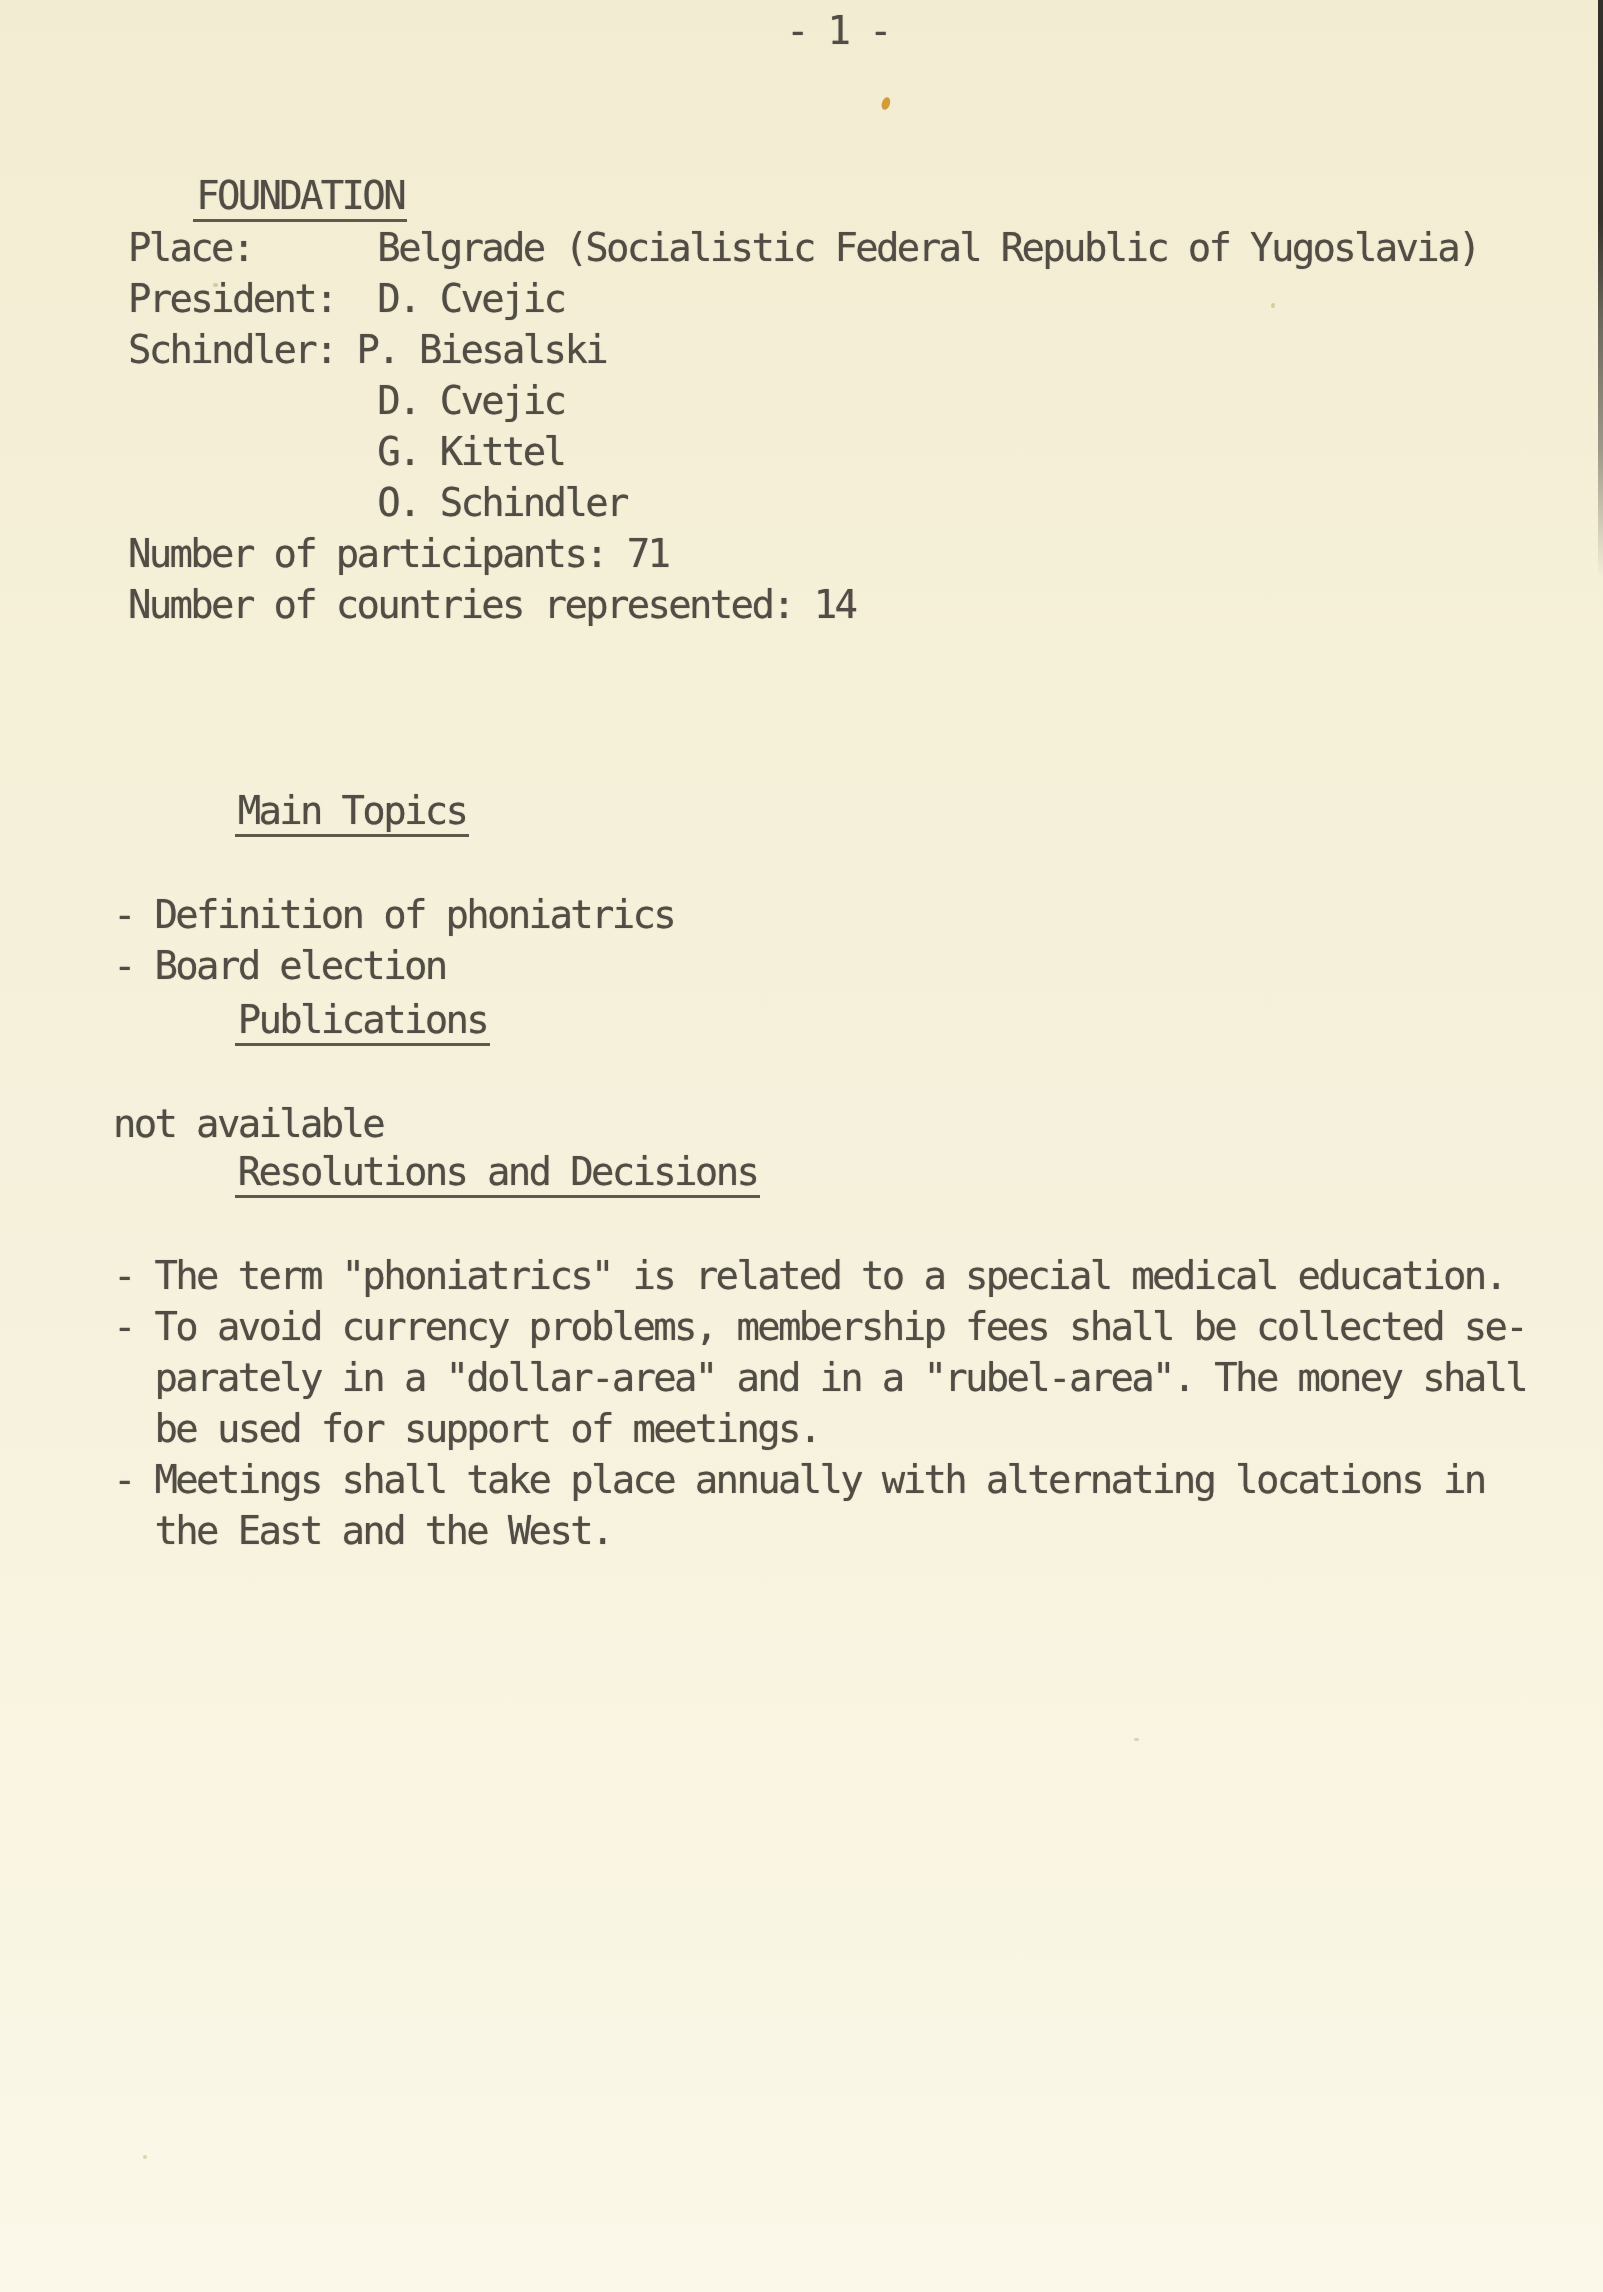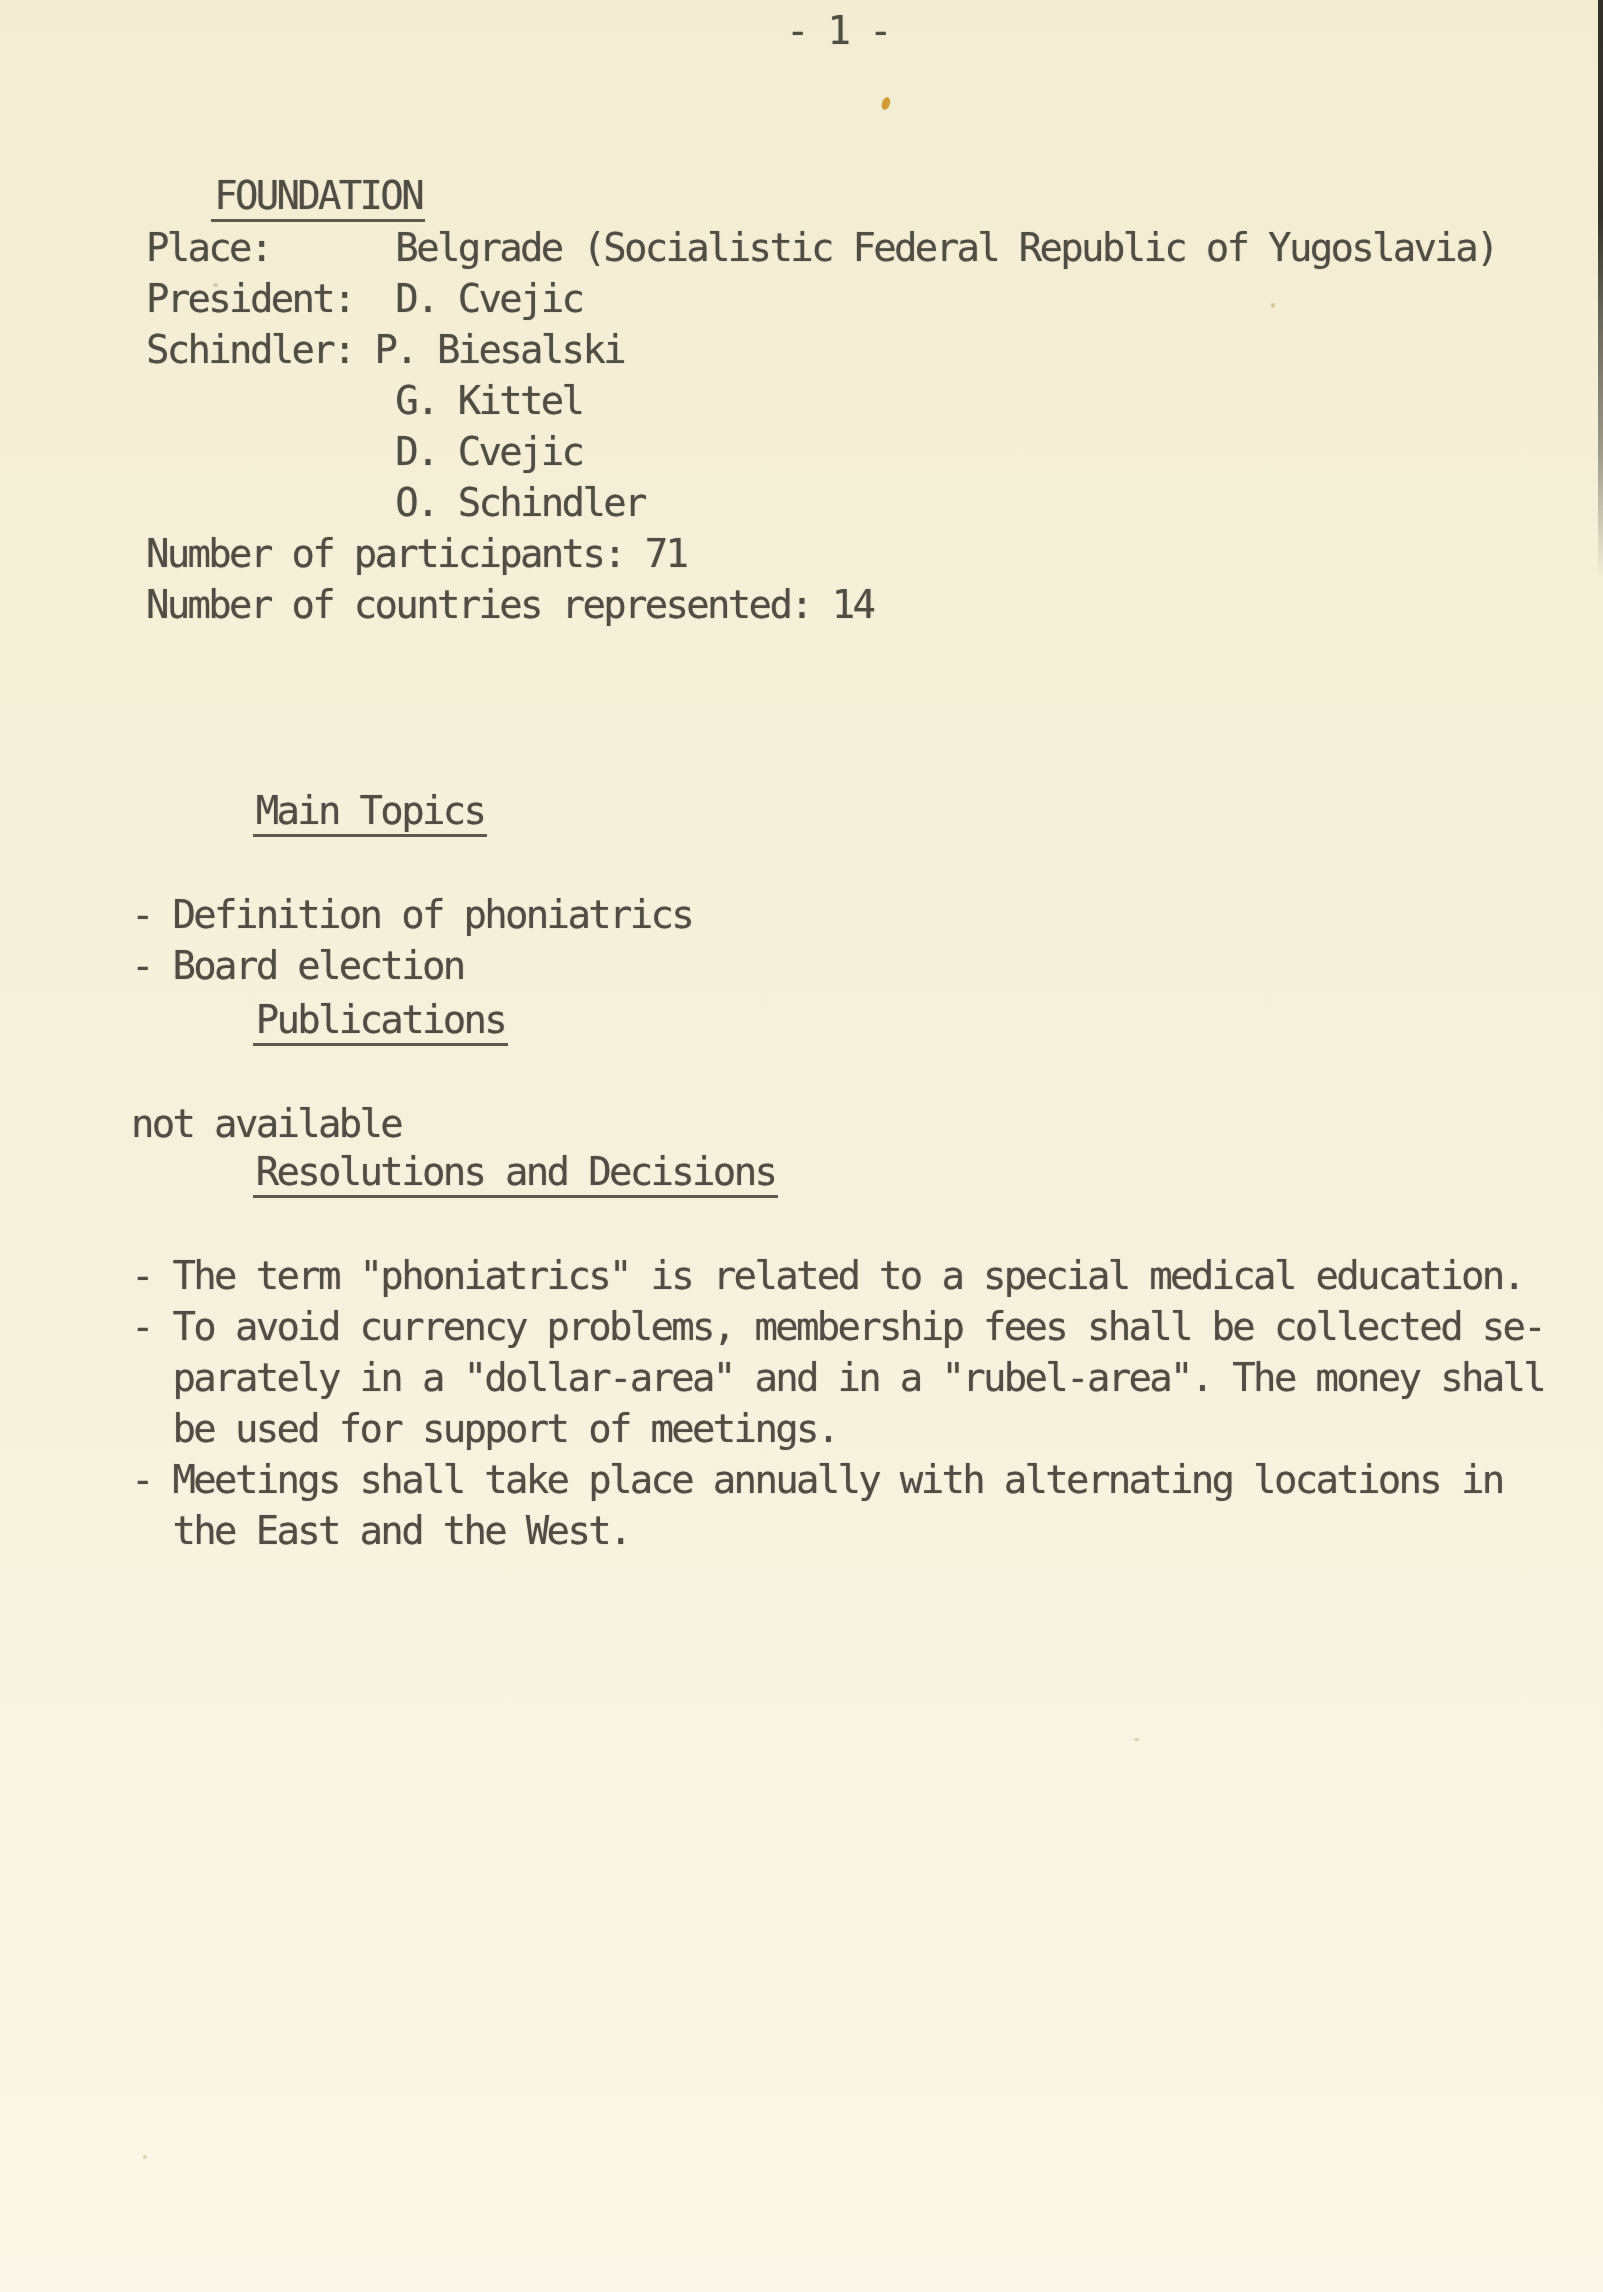--- a/index.html
+++ b/index.html
@@ -24,21 +24,21 @@
     font-size: 39px;
     letter-spacing: -2.7px;
     text-shadow: 0 0 1.1px rgba(81,77,69,0.55);
   }
   .line {
     white-space: pre;
     line-height: 51px;
   }
   .block {
     position: absolute;
-    left: 131px;
+    left: 113px;
   }
   .info .line { line-height: 51px; }
   .heading { line-height: 51px; white-space: pre; }
   .heading .hu {
     display: inline-block;
     vertical-align: top;
     line-height: 47px;
     border-bottom: 3.6px solid rgba(76,72,62,0.9);
     padding: 0 2.7px;
     margin-left: -2.7px;
@@ -86,22 +86,22 @@
   <div class="page-number txt">- 1 -</div>
 
   <div class="block heading txt" style="top:121px;">
     <span class="hu">FOUNDATION</span>
   </div>
 
   <div class="block info txt" style="top:222px;margin-left:15px;">
     <div class="line">Place:      Belgrade (Socialistic Federal Republic of Yugoslavia)</div>
     <div class="line">President:  D. Cvejic</div>
     <div class="line">Schindler: P. Biesalski</div>
+    <div class="line">            D. Cvejic</div>
     <div class="line">            G. Kittel</div>
-    <div class="line">            D. Cvejic</div>
     <div class="line">            O. Schindler</div>
     <div class="line">Number of participants: 71</div>
     <div class="line">Number of countries represented: 14</div>
   </div>
 
   <div class="block txt" style="top:736px;">
     <div class="heading">
       <span class="hu">Main Topics</span>
     </div>
     <div class="line">- Definition of phoniatrics</div>

